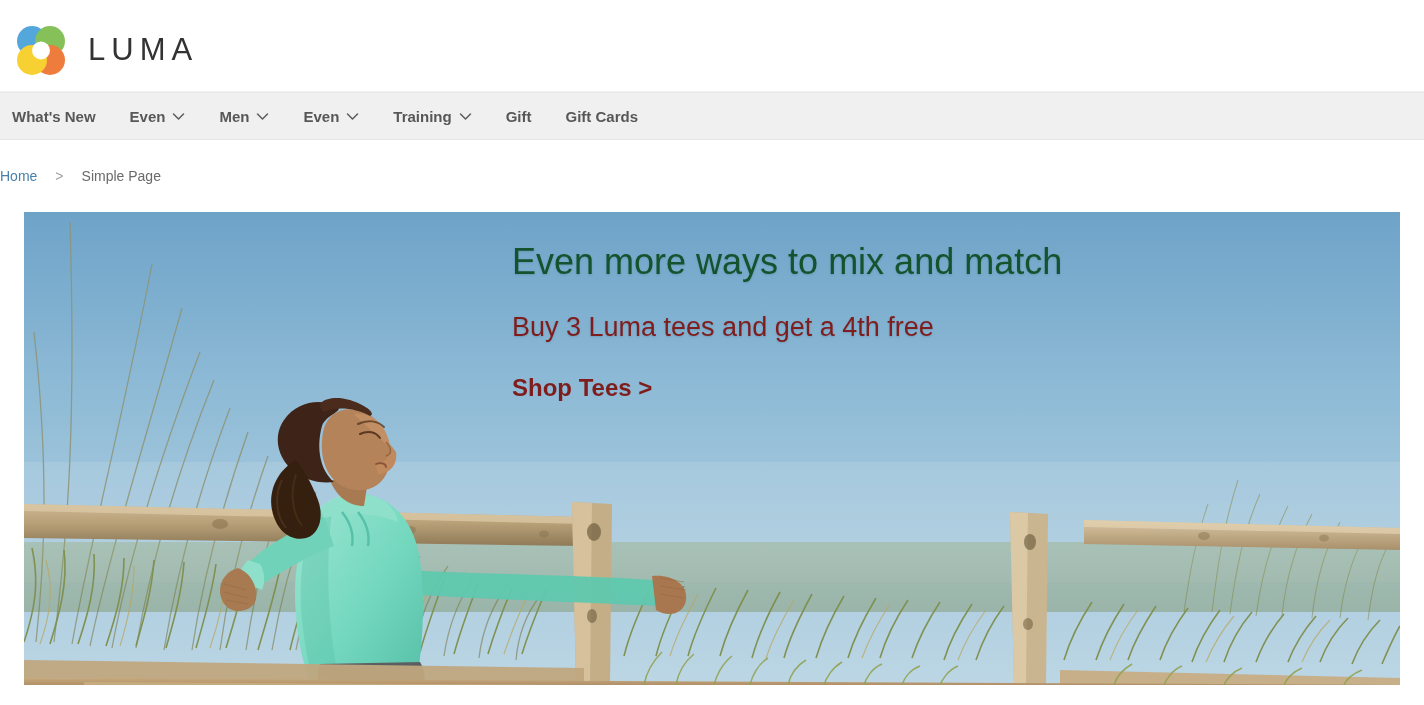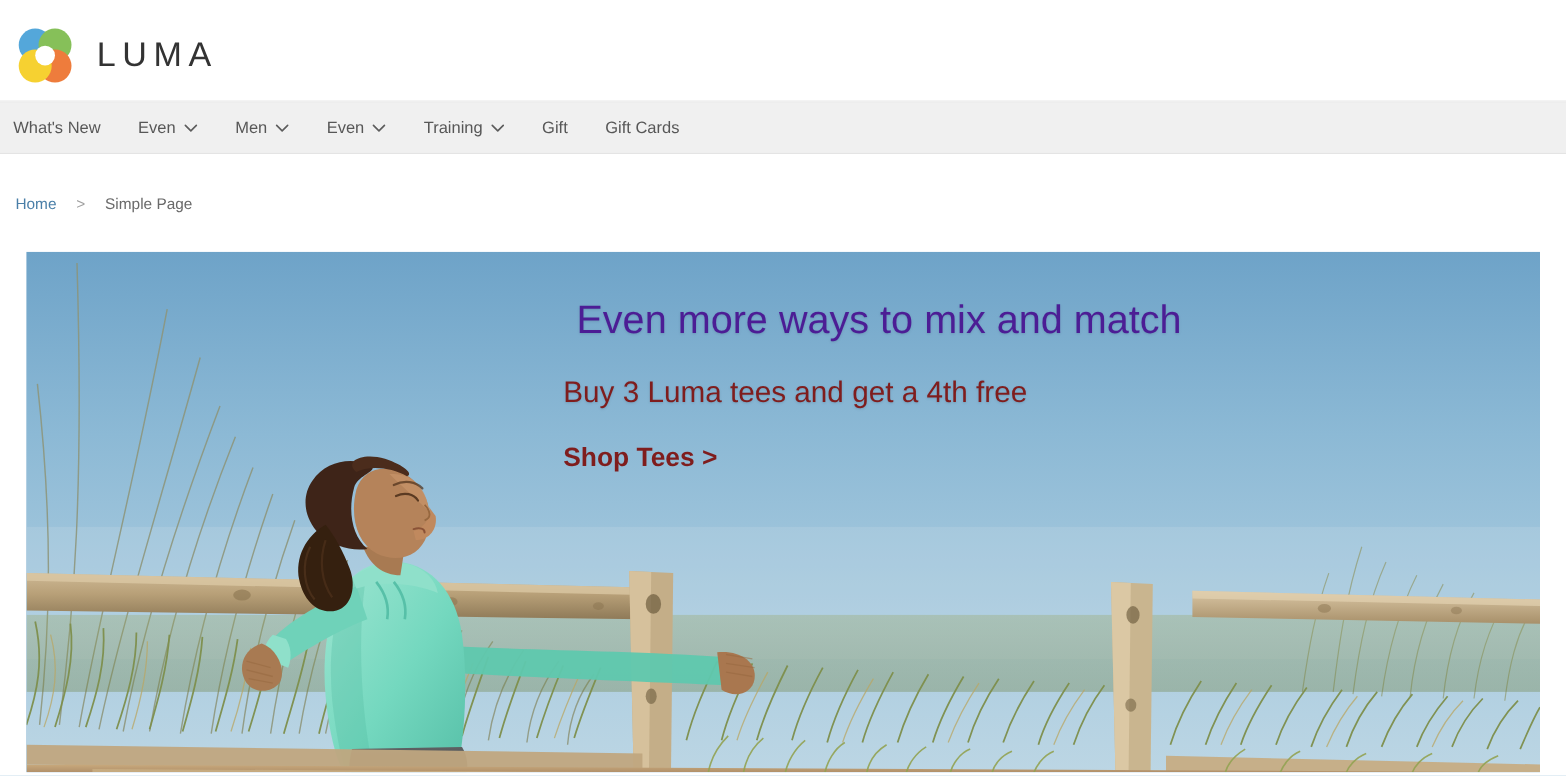--- a/index.html
+++ b/index.html
@@ -66,34 +66,33 @@
     height: 48px;
     background: #f0f0f0;
     border-top: 1px solid #e8e8e8;
     border-bottom: 1px solid #e4e4e4;
     display: flex; align-items: center;
     padding-left: 12px;
   }
   .nav-item {
     display: flex; align-items: center; gap: 7px;
     font-size: 15px;
-    font-weight: normal;
+    font-weight: bold;
     color: #575757;
     cursor: pointer;
     margin-right: 34px;
     white-space: nowrap;
   }
   .nav-item:last-child { margin-right: 0; }
   .chev { width: 13px; height: 9px; display: block; }
 
   
   .breadcrumb {
-    height: 89px;
+    height: 72px;
     display: flex; align-items: center;
-    padding-left: 14px;
     font-size: 14px;
   }
   .crumb-link {
     color: #4a7fa8;
     text-decoration: none;
     cursor: pointer;
   }
   .crumb-sep {
     color: #a0a0a0;
     margin: 0 18px;
@@ -112,23 +111,23 @@
   }
   .banner svg.photo { position: absolute; inset: 0; width: 100%; height: 100%; display: block; }
   .banner-copy {
     position: absolute;
     left: 488px; top: 28px;
     width: 700px;
   }
   .banner-title {
     font-size: 36px;
     font-weight: 300;
-    color: #4c1d95;
+    color: #14532d;
     line-height: 1.2;
-    margin: 12px;
+    margin: 0;
     text-shadow: 0 1px 2px rgba(60,90,115,.25);
   }
   .banner-sub {
     font-size: 27px;
     font-weight: 300;
     color: #7f1d1d;
     margin: 28px 0 0 0;
     line-height: 1.2;
     text-shadow: 0 1px 2px rgba(60,90,115,.25);
   }

